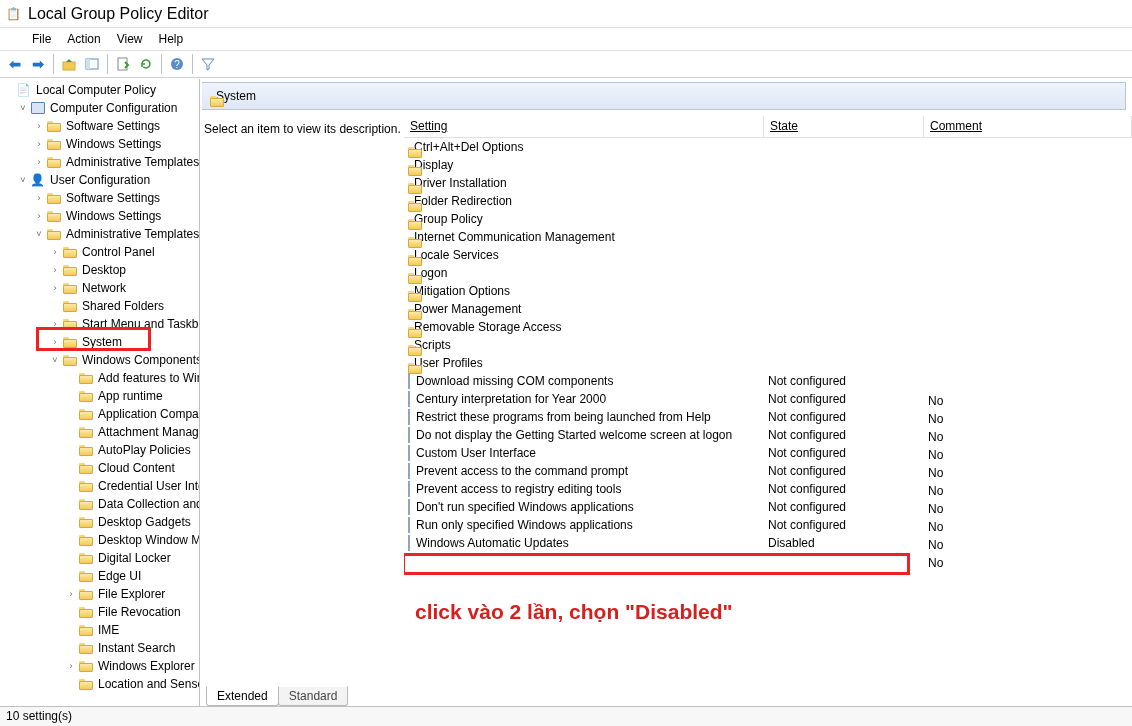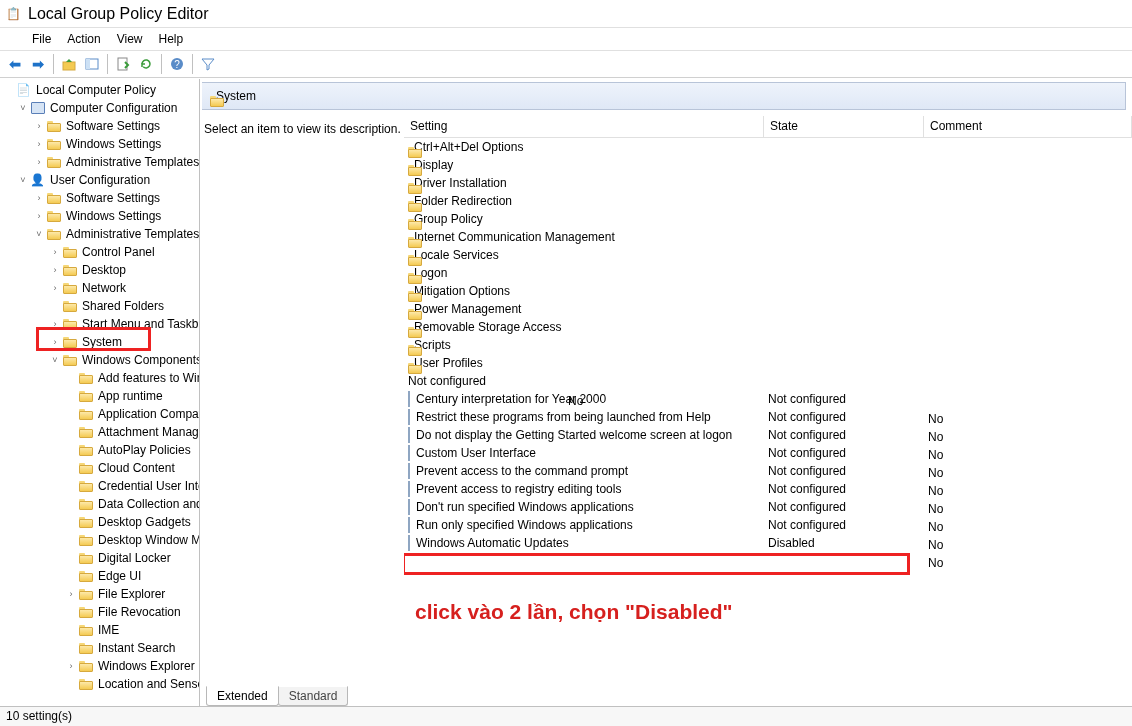--- a/index.html
+++ b/index.html
@@ -129,21 +129,21 @@
   
   .right-panel { flex:1; display:flex;flex-direction:column; overflow:hidden;}
   .header-row {
     height:28px;background:linear-gradient(#eef3fb,#dfe8f6);
     border:1px solid #b8c4d8;border-left:none;margin:3px 6px 0 2px;
     display:flex;align-items:center;padding-left:8px;gap:6px;
   }
   .header-row .folder-ic{transform:scale(1.1)}
   .content-row { flex:1; display:flex; padding:6px 0 0 4px; position:relative;}
   .desc-pane { width:200px;padding-top:6px; }
-  .list-pane { flex:1;border-left:0;position:relative; overflow:hidden;}
+  .list-pane { flex:1;border-left:0;position:relative; overflow:hidden;text-decoration:underline;}
   .list-header {
     display:flex; height:22px;align-items:stretch;
   }
   .list-header .col {
     border-right:1px solid #e0e0e0;border-bottom:1px solid #e0e0e0;
     padding:3px 6px;background:#fff;
   }
   .col-setting{width:360px}
   .col-state{width:160px}
   .col-comment{flex:1}
@@ -598,20 +598,24 @@
             </div>
             <div class="list-row">
               <div class="cell-setting">
                 <span><span class="folder-ic"></span></span>
                 <span>User Profiles</span>
               </div>
               <div class="cell-state"></div>
               <div class="cell-comment"></div>
             </div>
             <div class="list-row">
+              <div class="cell-setting">
+                <span><span class="setting-ic"></span></span>
+                <span>Download missing COM components</span>
+              </div>
               <div class="cell-state">Not configured</div>
               <div class="cell-comment">No</div>
             </div>
             <div class="list-row">
               <div class="cell-setting">
                 <span><span class="setting-ic"></span></span>
                 <span>Century interpretation for Year 2000</span>
               </div>
               <div class="cell-state">Not configured</div>
               <div class="cell-comment">No</div>

